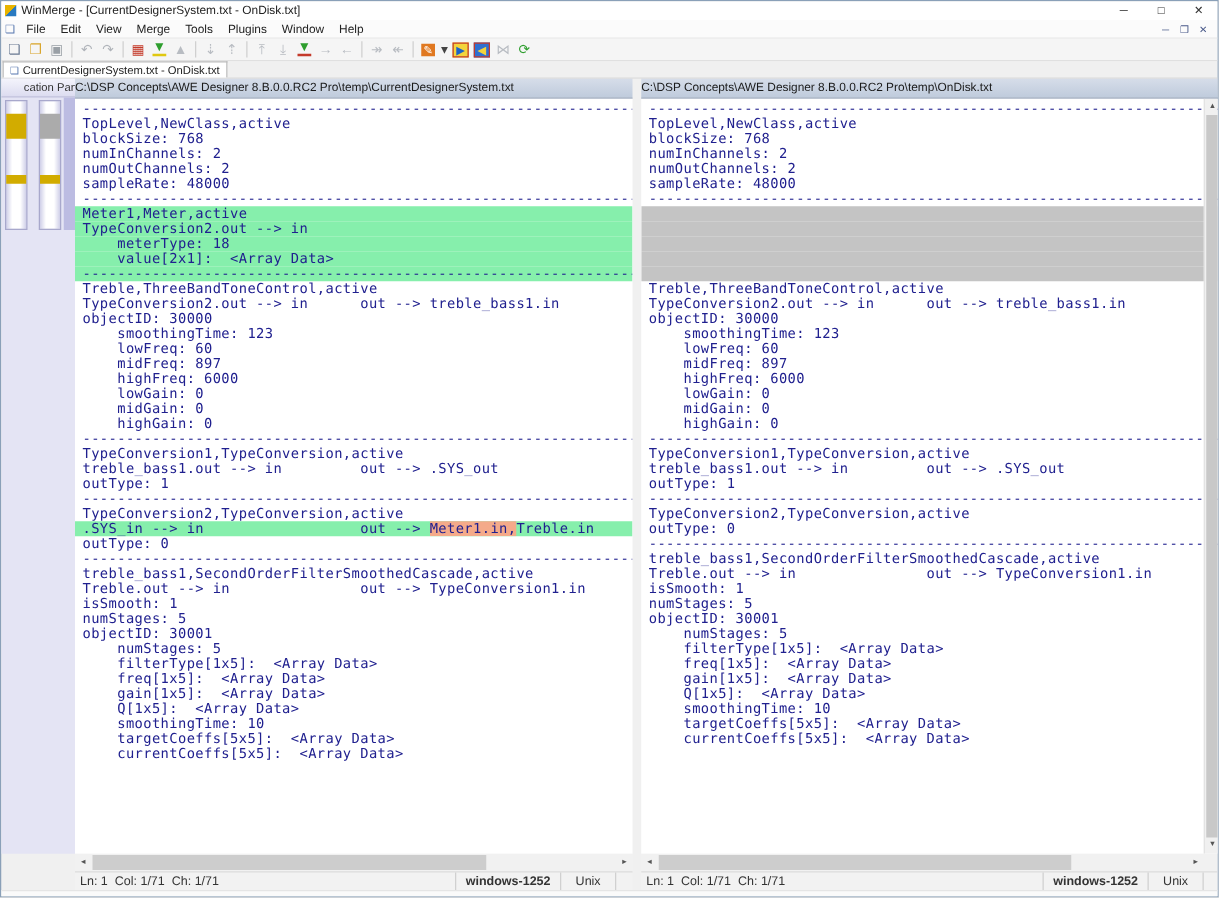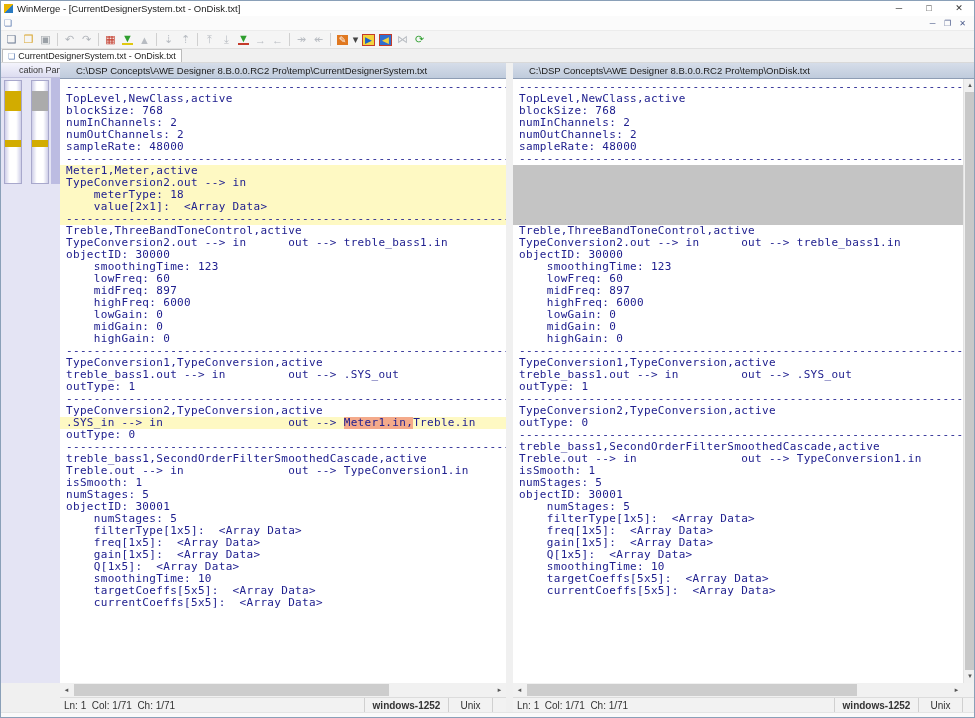--- a/index.html
+++ b/index.html
@@ -39,26 +39,26 @@
   .loc-shadow{position:absolute;right:0;top:0;width:9px;height:106px;background:#bcbce2;}
   .loc-bar{position:absolute;top:2px;width:16px;height:102px;border:1px solid #a8a8cc;
            background:linear-gradient(90deg,#cfcfe8,#ffffff 30%,#ffffff 70%,#cfcfe8);}
   
   .splitter{position:absolute;left:505px;top:62px;width:7px;height:649px;background:#f0f0f0;}
   
   .pane{position:absolute;top:62px;}
   #pane-left{left:59px;width:446px;}
   #pane-right{left:512px;width:463px;}
   .pane-header{height:16px;background:linear-gradient(#d6dde9,#bfcbdc);border-bottom:1px solid #8e9db4;
-               font-size:9.5px;color:#1a1a1a;line-height:15px;padding-left:16px;white-space:nowrap;
+               font-size:9.5px;color:#1a1a1a;line-height:15px;padding-left:0;white-space:nowrap;
                overflow:hidden;box-sizing:border-box;}
   .pane-body{position:relative;height:604px;background:#fff;overflow:hidden;padding-top:2px;box-sizing:border-box;}
   .code-line{height:12px;font-family:"DejaVu Sans Mono",monospace;font-size:11px;line-height:12px;
              letter-spacing:0.32px;white-space:pre;color:#20208f;padding-left:6px;overflow:hidden;}
-  .bg-y{background:#fef9c3;}
+  .bg-y{background:#86efac;}
   .bg-g{background:#c4c4c4;}
   .seg-w{background:#f4aa8a;}
   
   .vscroll{position:absolute;top:0;right:0;width:13px;height:100%;background:#f0f0f0;
            border-left:1px solid #e3e3e3;box-sizing:border-box;}
   .vs-arrow{height:13px;font-size:6px;color:#555;text-align:center;line-height:13px;}
   .vs-down{position:absolute;bottom:0;left:0;right:0;}
   .vs-thumb{position:absolute;top:13px;bottom:13px;left:1px;right:1px;background:#c8c8c8;}
   
   .hscroll{position:absolute;top:682px;height:14px;background:#f1f1f1;}
@@ -90,20 +90,30 @@
     <span>WinMerge - [CurrentDesignerSystem.txt - OnDisk.txt]</span>
     <div class="win-controls" id="win-controls">
         <div class="win-btn">─</div>
         <div class="win-btn">□</div>
         <div class="win-btn">✕</div>
       </div>
   </div>
 
   <div class="menubar">
     <span class="mdi-icon">❏</span>
+    <span id="menu-items" style="display:flex;">
+        <span class="menu-item">File</span>
+        <span class="menu-item">Edit</span>
+        <span class="menu-item">View</span>
+        <span class="menu-item">Merge</span>
+        <span class="menu-item">Tools</span>
+        <span class="menu-item">Plugins</span>
+        <span class="menu-item">Window</span>
+        <span class="menu-item">Help</span>
+      </span>
     <div class="mdi-controls" id="mdi-controls">
         <div class="mdi-btn">─</div>
         <div class="mdi-btn">❐</div>
         <div class="mdi-btn">✕</div>
       </div>
   </div>
 
   <div class="toolbar" id="toolbar">
       <div class="tb-btn">
         <span style="color: rgb(107, 123, 148);">❏</span>

